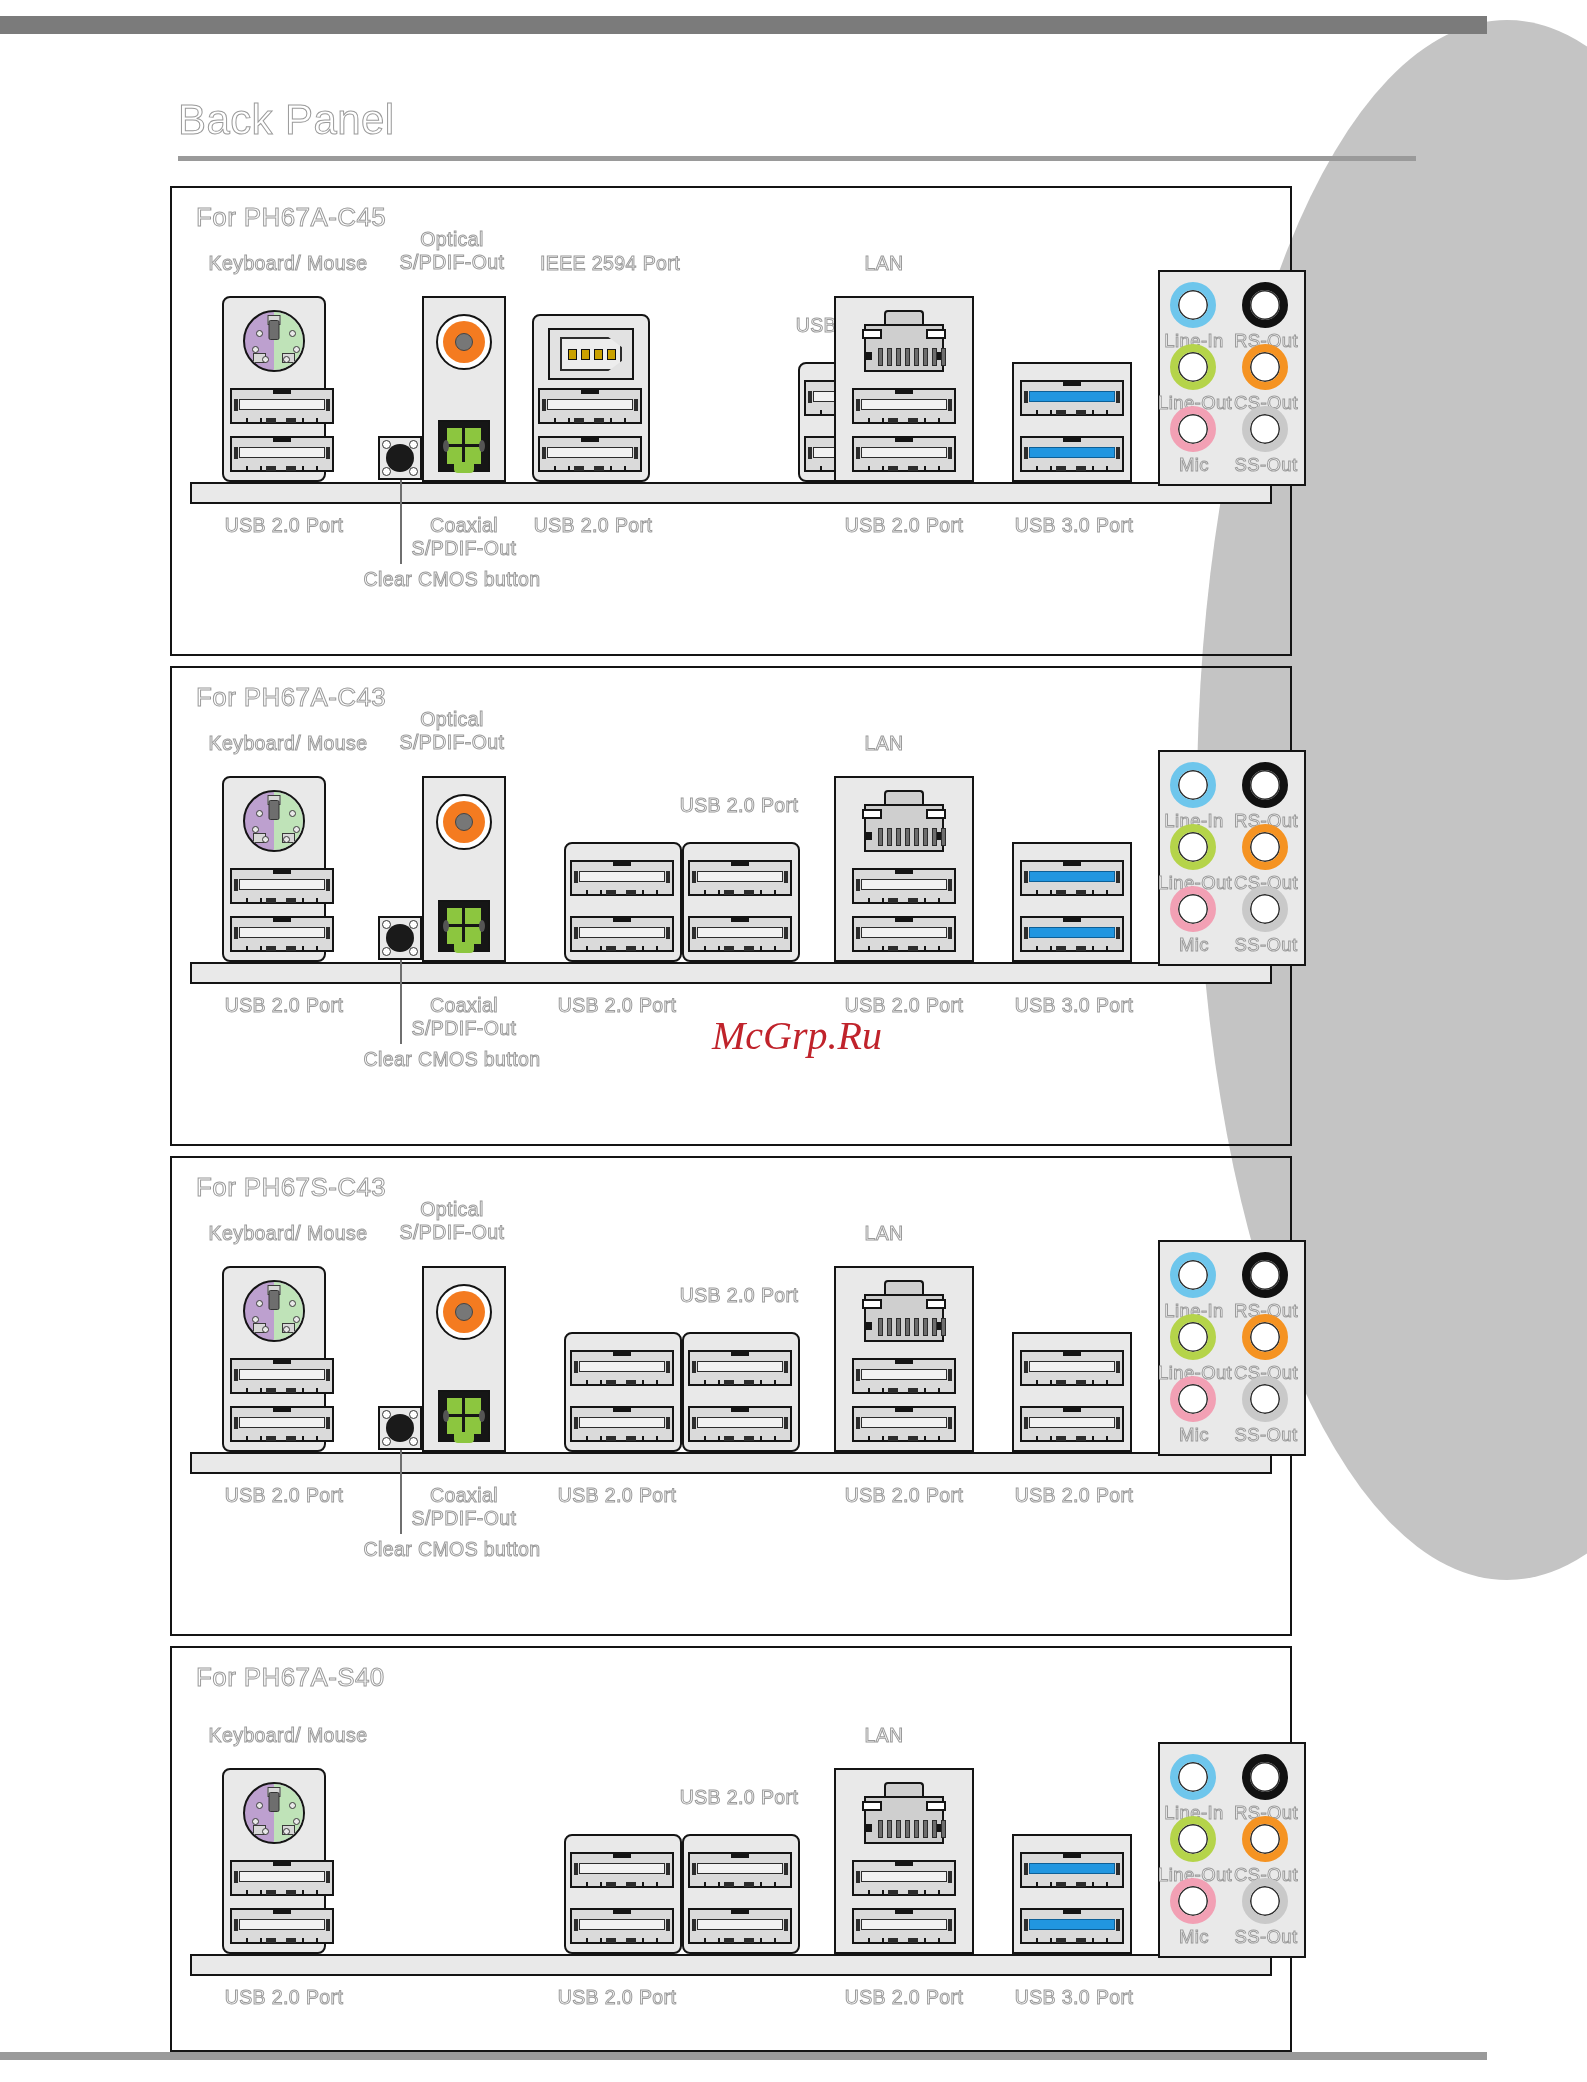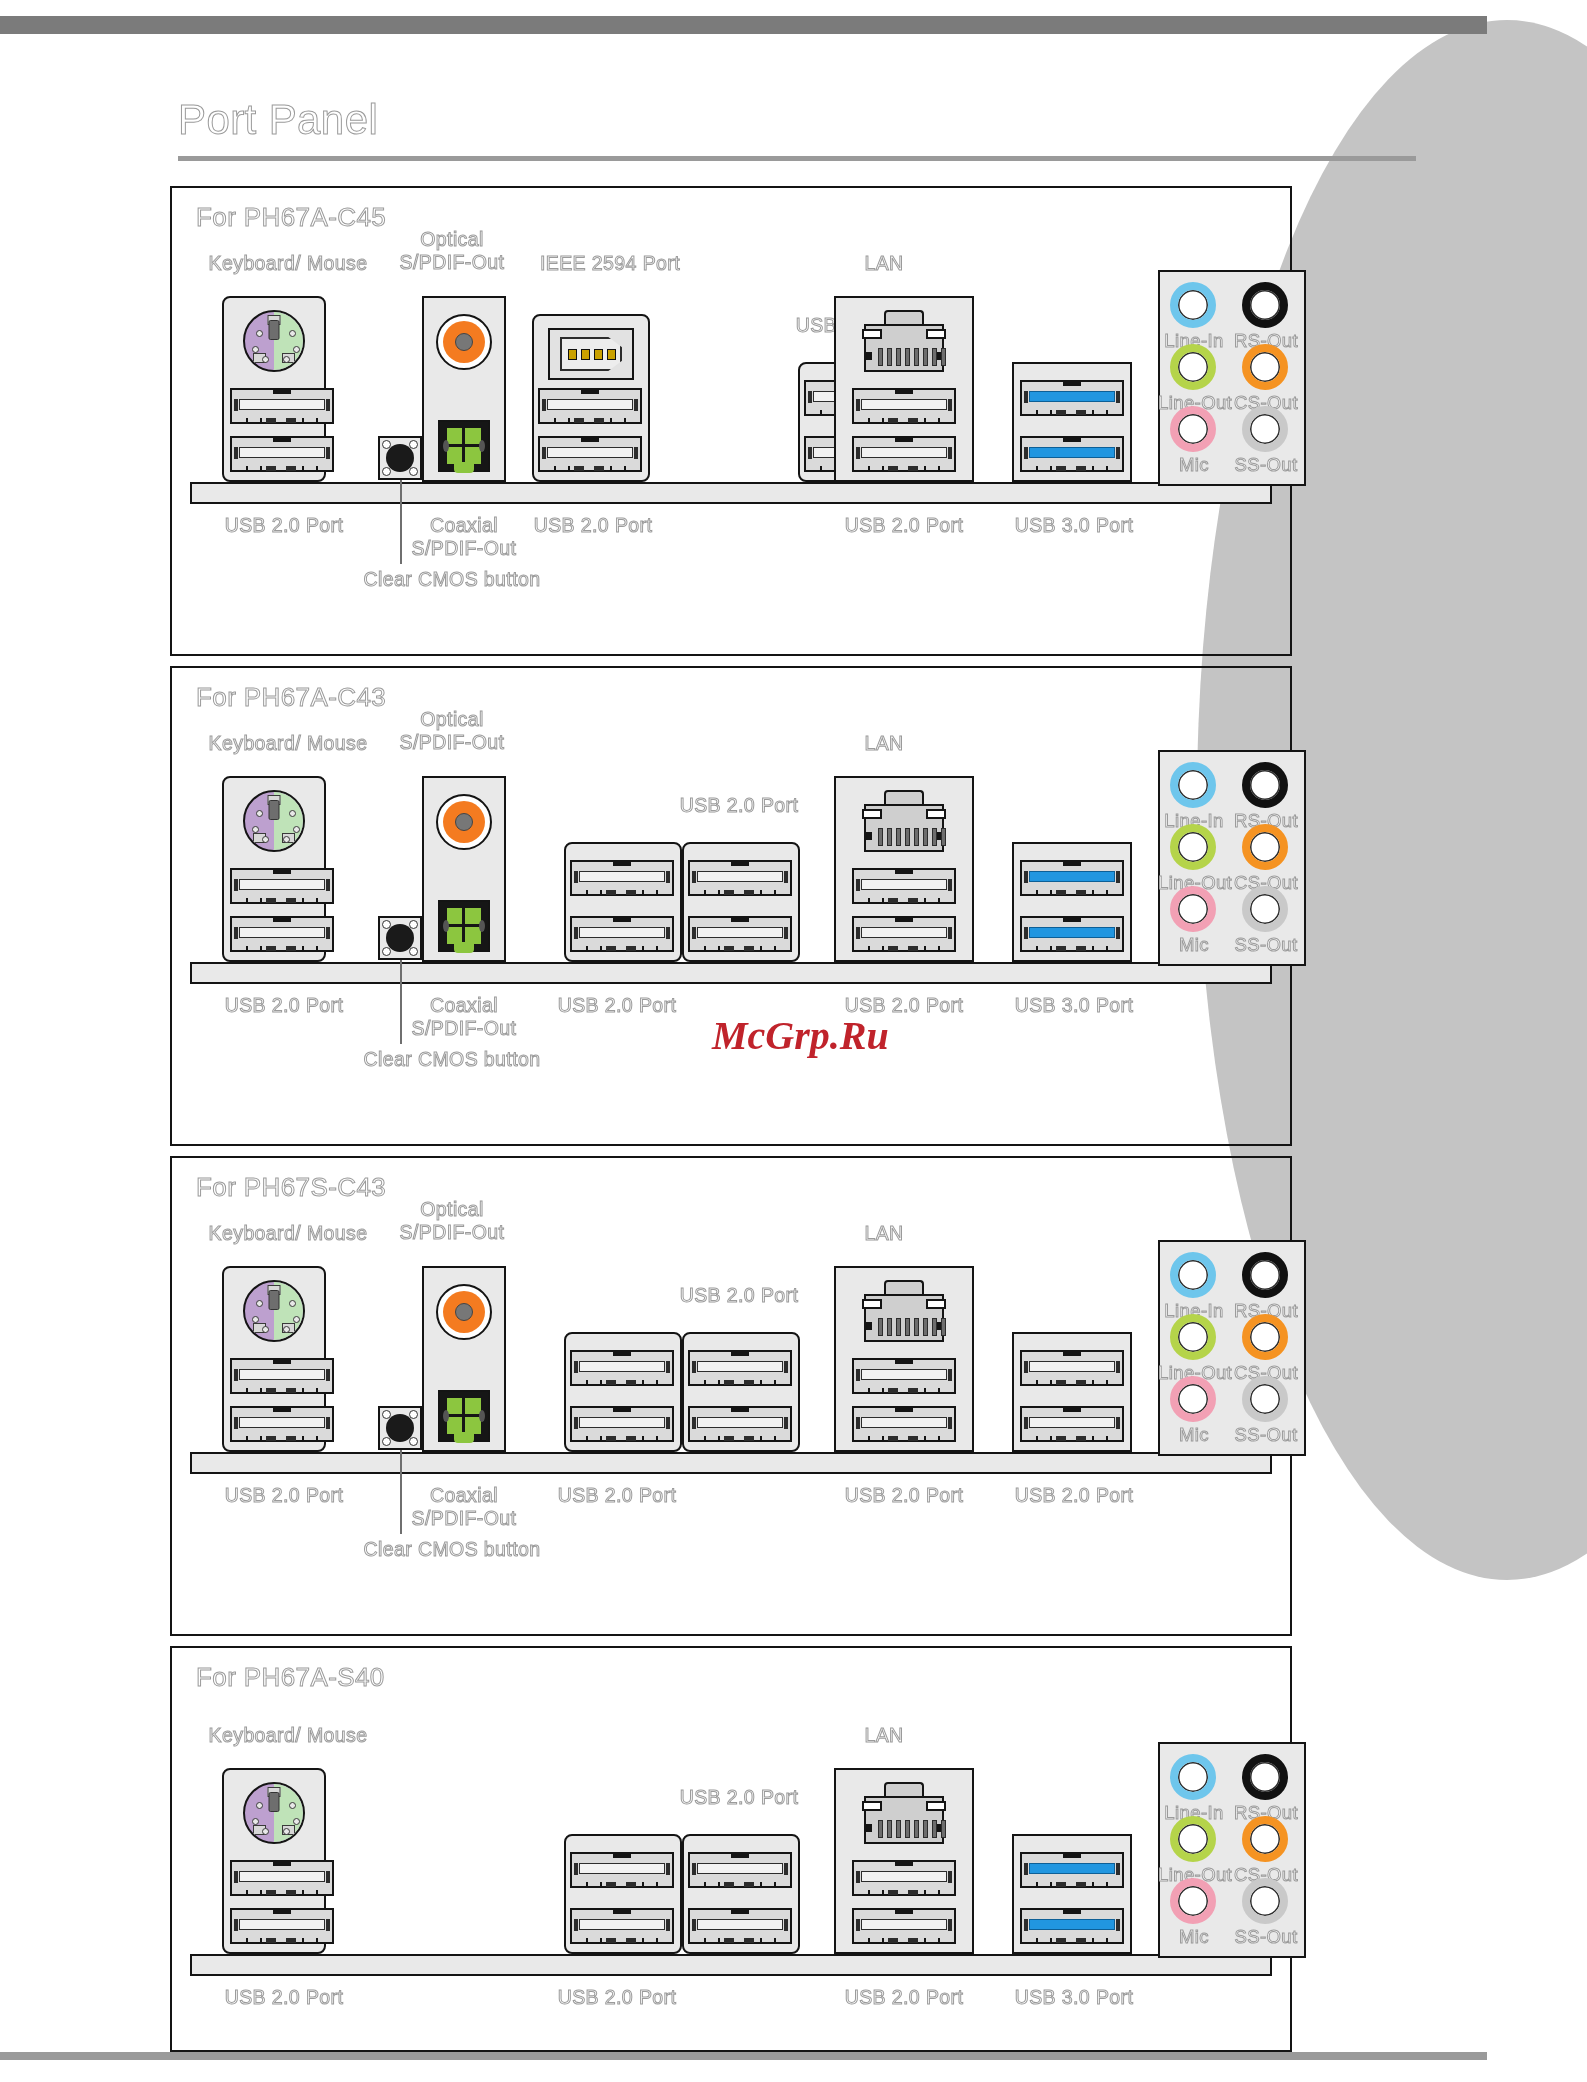--- a/index.html
+++ b/index.html
@@ -339,34 +339,34 @@
     font-size:18.5px;
     white-space:nowrap;
   }
 
   
   .watermark{
     position:absolute;
     left:712px; top:1012px;
     font-family:"Liberation Serif", serif;
     font-style:italic;
-    font-weight:700;
+    font-weight:400;
     font-size:40px;
     color:#c0232b;
     z-index:40;
   }
 </style>
 </head>
 <body>
 
 <div class="corner-ellipse"></div>
 <div class="header-bar"></div>
 <div class="footer-bar"></div>
 
-<div class="page-title outline">Port Panel</div>
+<div class="page-title outline">Back Panel</div>
 <div class="title-rule"></div>
 
 <div class="watermark">McGrp.Ru</div>
 
 <div id="panels-root">
     <div class="panel" id="panel-0" style="top: 186px; height: 470px;">
       <div class="panel-title outline">For PH67A-C45</div>
       <div class="backplate" style="left:18px; top:294px; width:1082px;"></div>
       <div class="lbl outline" style="left:-14px; top:64px; width:260px;">Keyboard/ Mouse</div>
       <div class="blk round" style="left:50px; top:108px; width:104px; height:186px;"></div>

